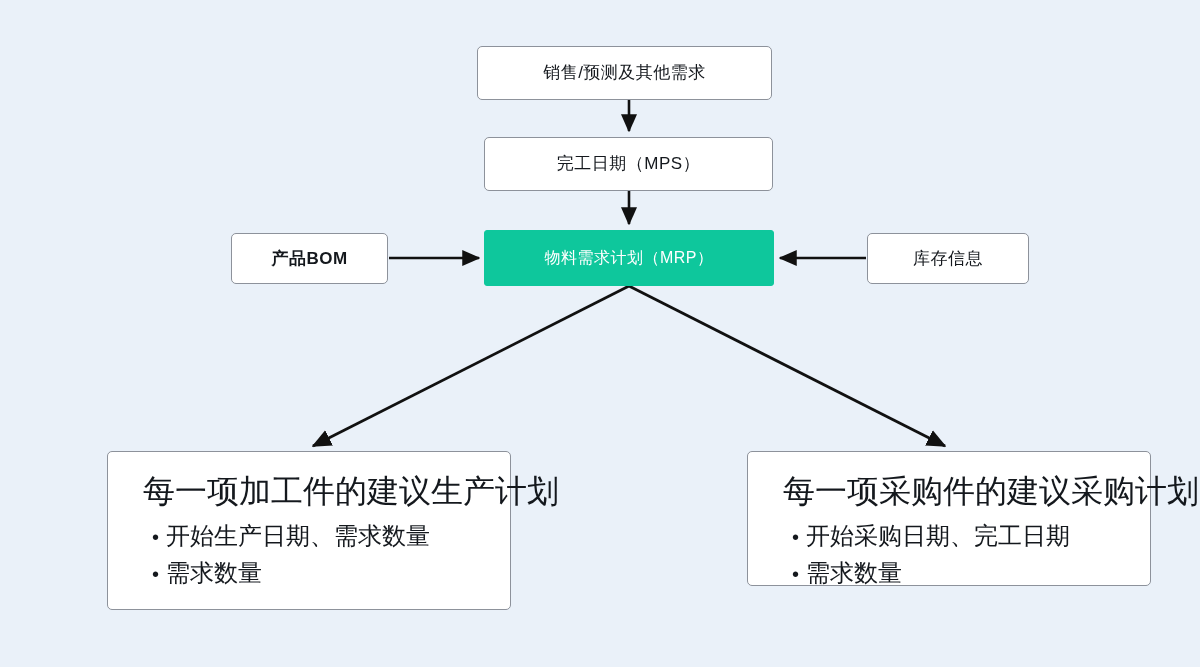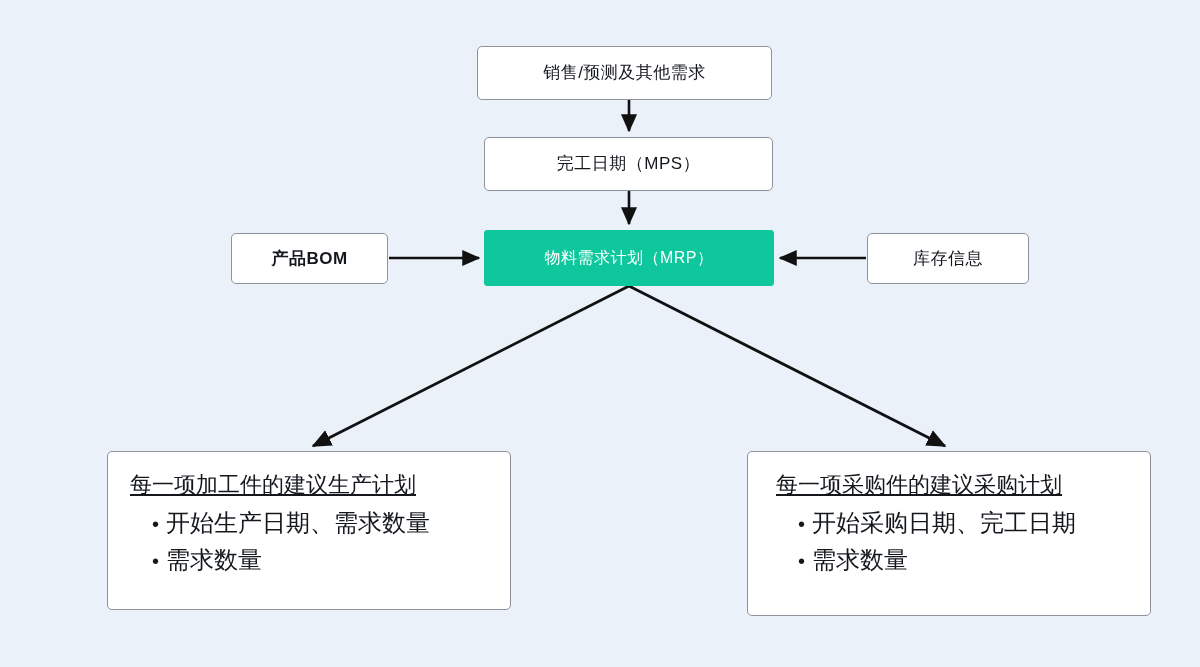--- a/index.html
+++ b/index.html
@@ -73,30 +73,30 @@
   #node-inventory {
     left: 867px; top: 233px; width: 162px; height: 51px; align-items: center;
   }
   #node-production-plan {
     left: 107px; top: 451px; width: 404px; height: 159px;
     align-items: flex-start;
     justify-content: flex-start;
     padding: 19px 22px 0 22px;
   }
   #node-purchase-plan {
-    left: 747px; top: 451px; width: 404px; height: 165px;
+    left: 747px; top: 451px; width: 404px; height: 135px;
     align-items: flex-start;
     justify-content: flex-start;
-    padding: 19px 22px 0 28px;
+    padding: 19px 22px 0 22px;
   }
   .outcome-title {
-    font-size: 22px;
+    font-size: 32px;
     line-height: 1.3;
     white-space: nowrap;
-    text-decoration: underline;
+    margin-left: 13px;
   }
   .bullet-list {
     margin: 4px 0 0 0;
     padding: 0;
     list-style: none;
   }
   .bullet-item {
     font-size: 24px;
     line-height: 1.55;
     white-space: nowrap;

